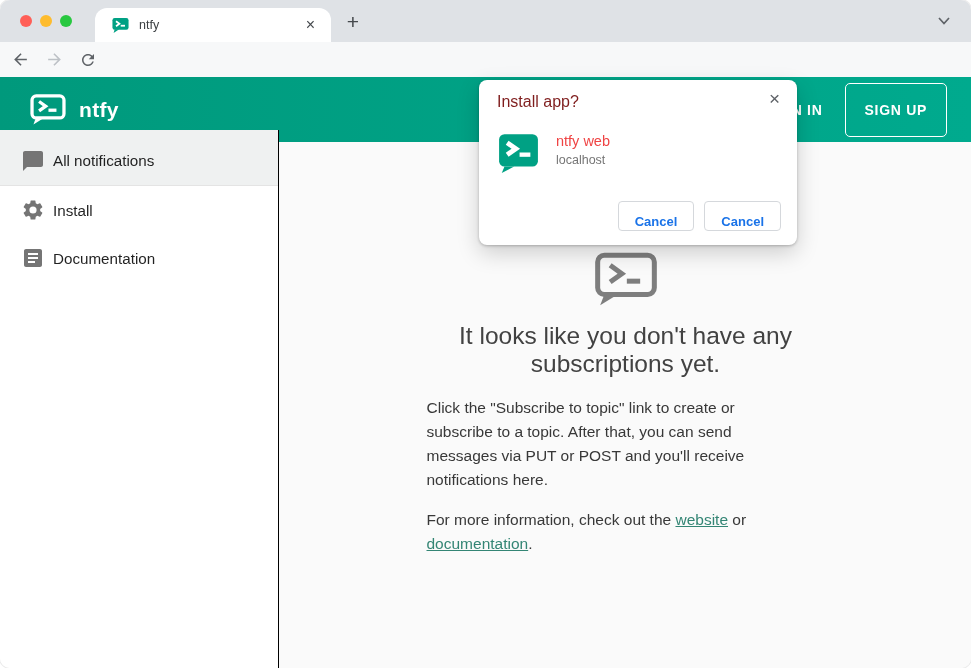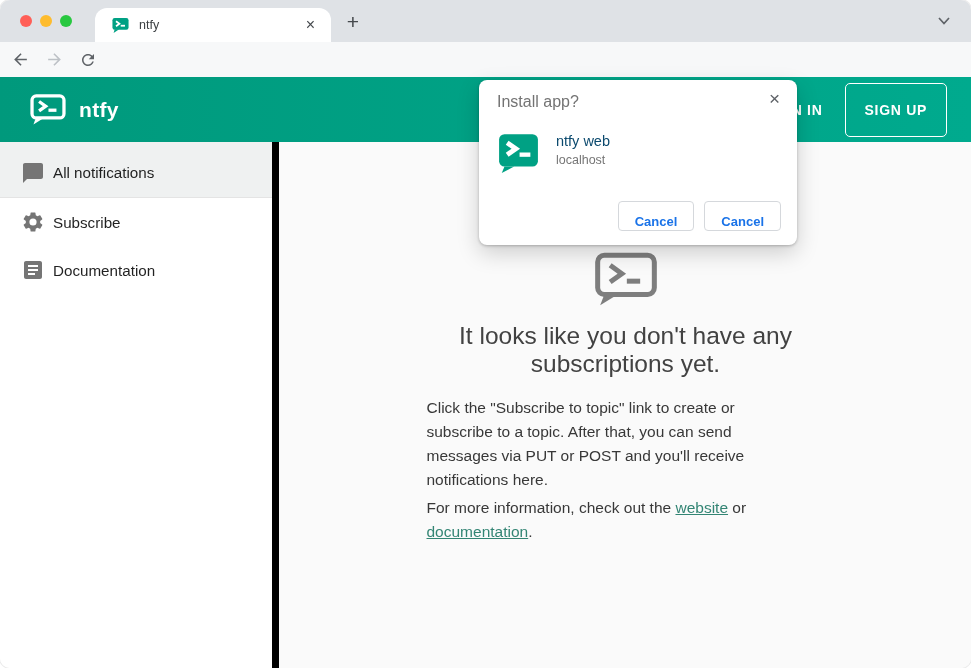--- a/index.html
+++ b/index.html
@@ -48,48 +48,48 @@
             display:flex; align-items:center; padding:0 24px 0 30px; color:#ffffff; }
   .brand-logo { width:36px; height:31px; color:#ffffff; }
   .brand-name { margin-left:13px; font-size:21px; font-weight:700; letter-spacing:0.3px; }
   .appbar-right { margin-left:auto; display:flex; align-items:center; gap:22px; }
   .signin-btn { font-size:14px; font-weight:700; letter-spacing:0.7px; color:#fff; background:none; border:none;
                 font-family:inherit; }
   .signup-btn { font-size:14px; font-weight:700; letter-spacing:0.7px; color:#fff; background:none;
                 border:1.5px solid #ffffff; border-radius:5px; padding:18px 19px; font-family:inherit; }
 
   
-  .sidebar { position:absolute; top:142px; left:0; width:279px; bottom:0; background:#ffffff;
-             border-right:7px solid #000000; }
+  .sidebar { position:absolute; top:130px; left:0; width:279px; bottom:0; background:#ffffff;
+             border-right:1px solid #000000; }
   .side-item { height:48px; display:flex; align-items:center; padding-left:21px; cursor:default; }
   .side-item.first { height:55px; padding-top:6px; }
   .side-item.selected { background:#eff1f1; }
   .side-divider { height:1px; background:#e4e4e4; }
   .side-icon { width:24px; height:24px; color:#757575; flex:0 0 auto; }
   .side-label { margin-left:8px; font-size:15.2px; color:rgba(0,0,0,0.87); }
 
   
   .main { position:absolute; top:142px; left:280px; right:0; bottom:0; background:#fafafa; }
   .empty { width:400px; margin:0 auto; padding-top:110px; text-align:center; }
   .empty-logo { width:64px; height:55px; color:#7e7e7e; }
   .empty-heading { margin-top:11px; font-size:24.5px; line-height:28px; font-weight:400;
                    color:#424242; white-space:pre-line; }
   .empty-p { width:340px; margin:18px auto 0 1px; text-align:left; font-size:15.5px; line-height:24px;
              color:#383838; white-space:pre-line; }
-  .empty-p2 { margin-top:4px; white-space:normal; }
+  .empty-p2 { margin-top:16px; white-space:normal; }
   .teal-link { color:#338574; text-decoration:underline; cursor:pointer; }
 
   
   .dialog { position:absolute; left:479px; top:80px; width:318px; height:165px; background:#ffffff;
             border-radius:8px; z-index:60;
             box-shadow:0 1px 3px rgba(0,0,0,0.24), 0 8px 22px rgba(0,0,0,0.18); }
-  .dialog-title { position:absolute; left:18px; top:13px; font-size:16px; color:#737373; }
+  .dialog-title { position:absolute; left:18px; top:13px; font-size:16px; color:#7f1d1d; }
   .dialog-close { position:absolute; right:10px; top:5px; font-size:19px; color:#5f6368; padding:3px 7px; background:none; border:none; font-family:inherit; }
   .dialog-appicon { position:absolute; left:19px; top:52px; width:41px; height:41px; }
-  .dialog-appname { position:absolute; left:77px; top:53px; font-size:14.5px; color:#0c4a6e; }
+  .dialog-appname { position:absolute; left:77px; top:53px; font-size:14.5px; color:#ef4444; }
   .dialog-origin { position:absolute; left:77px; top:73px; font-size:12.5px; color:#757575; }
   .dialog-actions { position:absolute; right:16px; bottom:14px; display:flex; gap:10px; }
   .dialog-btn { height:30px; padding:12px 16px; background:#fff; border:1px solid #d5d8dc; border-radius:4px;
                 color:#1a73e8; font-size:13px; font-weight:700; font-family:inherit; }
 </style>
 </head>
 <body>
 
 <div class="window">
 
@@ -206,21 +206,21 @@
       <svg class="side-icon" viewBox="0 0 24 24" fill="currentColor">
           <path d="M20 2H4c-1.1 0-2 .9-2 2v18l4-4h14c1.1 0 2-.9 2-2V4c0-1.1-.9-2-2-2z"></path>
         </svg>
       <span class="side-label">All notifications</span>
     </div>
     <div class="side-divider"></div>
     <div class="side-item">
       <svg class="side-icon" viewBox="0 0 24 24" fill="currentColor">
           <path d="M19.14 12.94c.04-.3.06-.61.06-.94s-.02-.64-.07-.94l2.03-1.58a.49.49 0 0 0 .12-.61l-1.92-3.32a.49.49 0 0 0-.59-.22l-2.39.96a7.3 7.3 0 0 0-1.62-.94l-.36-2.54a.48.48 0 0 0-.48-.41h-3.84a.48.48 0 0 0-.47.41l-.36 2.54c-.59.24-1.13.57-1.62.94l-2.39-.96a.49.49 0 0 0-.59.22L2.73 8.87c-.12.21-.08.47.12.61l2.03 1.58c-.05.3-.09.63-.09.94s.02.64.07.94l-2.03 1.58a.49.49 0 0 0-.12.61l1.92 3.32c.12.22.37.29.59.22l2.39-.96c.5.38 1.03.7 1.62.94l.36 2.54c.05.24.24.41.48.41h3.84c.24 0 .44-.17.47-.41l.36-2.54c.59-.24 1.13-.56 1.62-.94l2.39.96c.22.08.47 0 .59-.22l1.92-3.32a.49.49 0 0 0-.12-.61l-2.01-1.58zM12 15.6A3.6 3.6 0 1 1 12 8.4a3.6 3.6 0 0 1 0 7.2z"></path>
         </svg>
-      <span class="side-label">Subscribe</span>
+      <span class="side-label">Install</span>
     </div>
     <div class="side-item">
       <svg class="side-icon" viewBox="0 0 24 24" fill="currentColor">
           <path d="M19 3H5c-1.1 0-2 .9-2 2v14c0 1.1.9 2 2 2h14c1.1 0 2-.9 2-2V5c0-1.1-.9-2-2-2zm-5 14H7v-2h7v2zm3-4H7v-2h10v2zm0-4H7V7h10v2z"></path>
         </svg>
       <span class="side-label">Documentation</span>
     </div>
   </nav>
 
   <main class="main">

